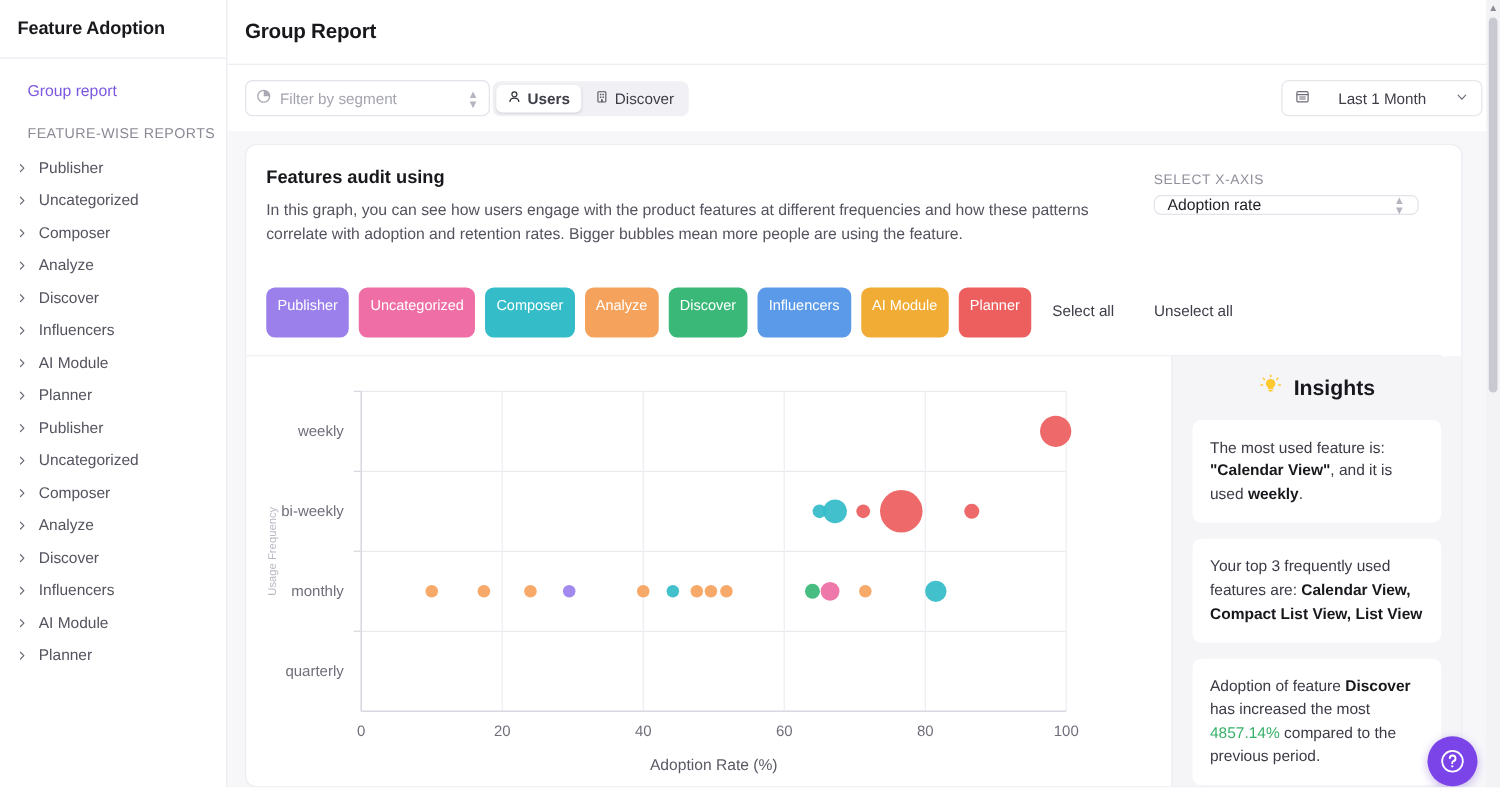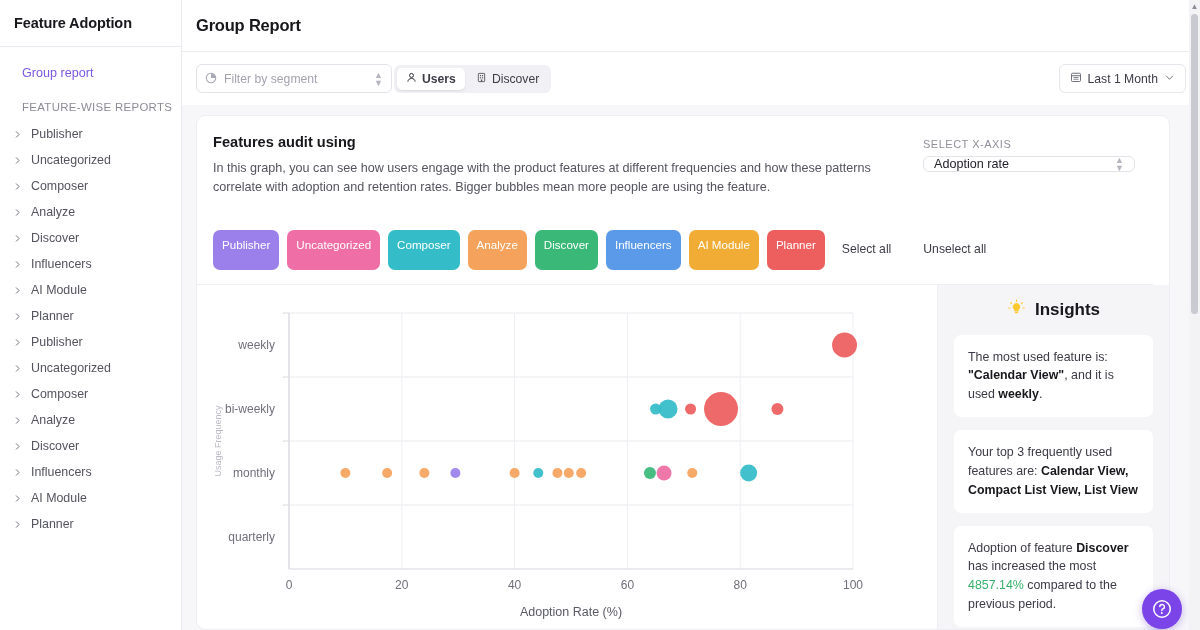--- a/index.html
+++ b/index.html
@@ -74,21 +74,21 @@
   }
   .toggle-btn {
     display: flex; align-items: center; gap: 5px; font-size: 12.2px;
     padding: 4px 9px; border-radius: 5px; cursor: pointer; color: #3d3d48;
     border: none; background: transparent; font-family: "Liberation Sans", sans-serif;
   }
   .toggle-btn.active { background: #ffffff; box-shadow: 0 1px 2px rgba(0,0,0,.10); font-weight: bold; }
 
   .daterange {
     height: 29px; border: 1px solid #e6e6ec; border-radius: 6px; background: #fff;
-    display: flex; align-items: center; gap: 6px; padding: 0 10px; cursor: pointer;
+    display: flex; align-items: center; gap: 23px; padding: 0 10px; cursor: pointer;
     font-size: 12.2px; color: #3d3d48;
   }
 
   
   .card {
     margin: 10px 30px 0 14px; background: #ffffff; border-radius: 9px;
     border: 1px solid #ededf2; flex: 1 1 auto; overflow: hidden;
     display: flex; flex-direction: column;
   }
   .card-head { display: flex; padding: 18px 22px 0 16px; gap: 20px; }

